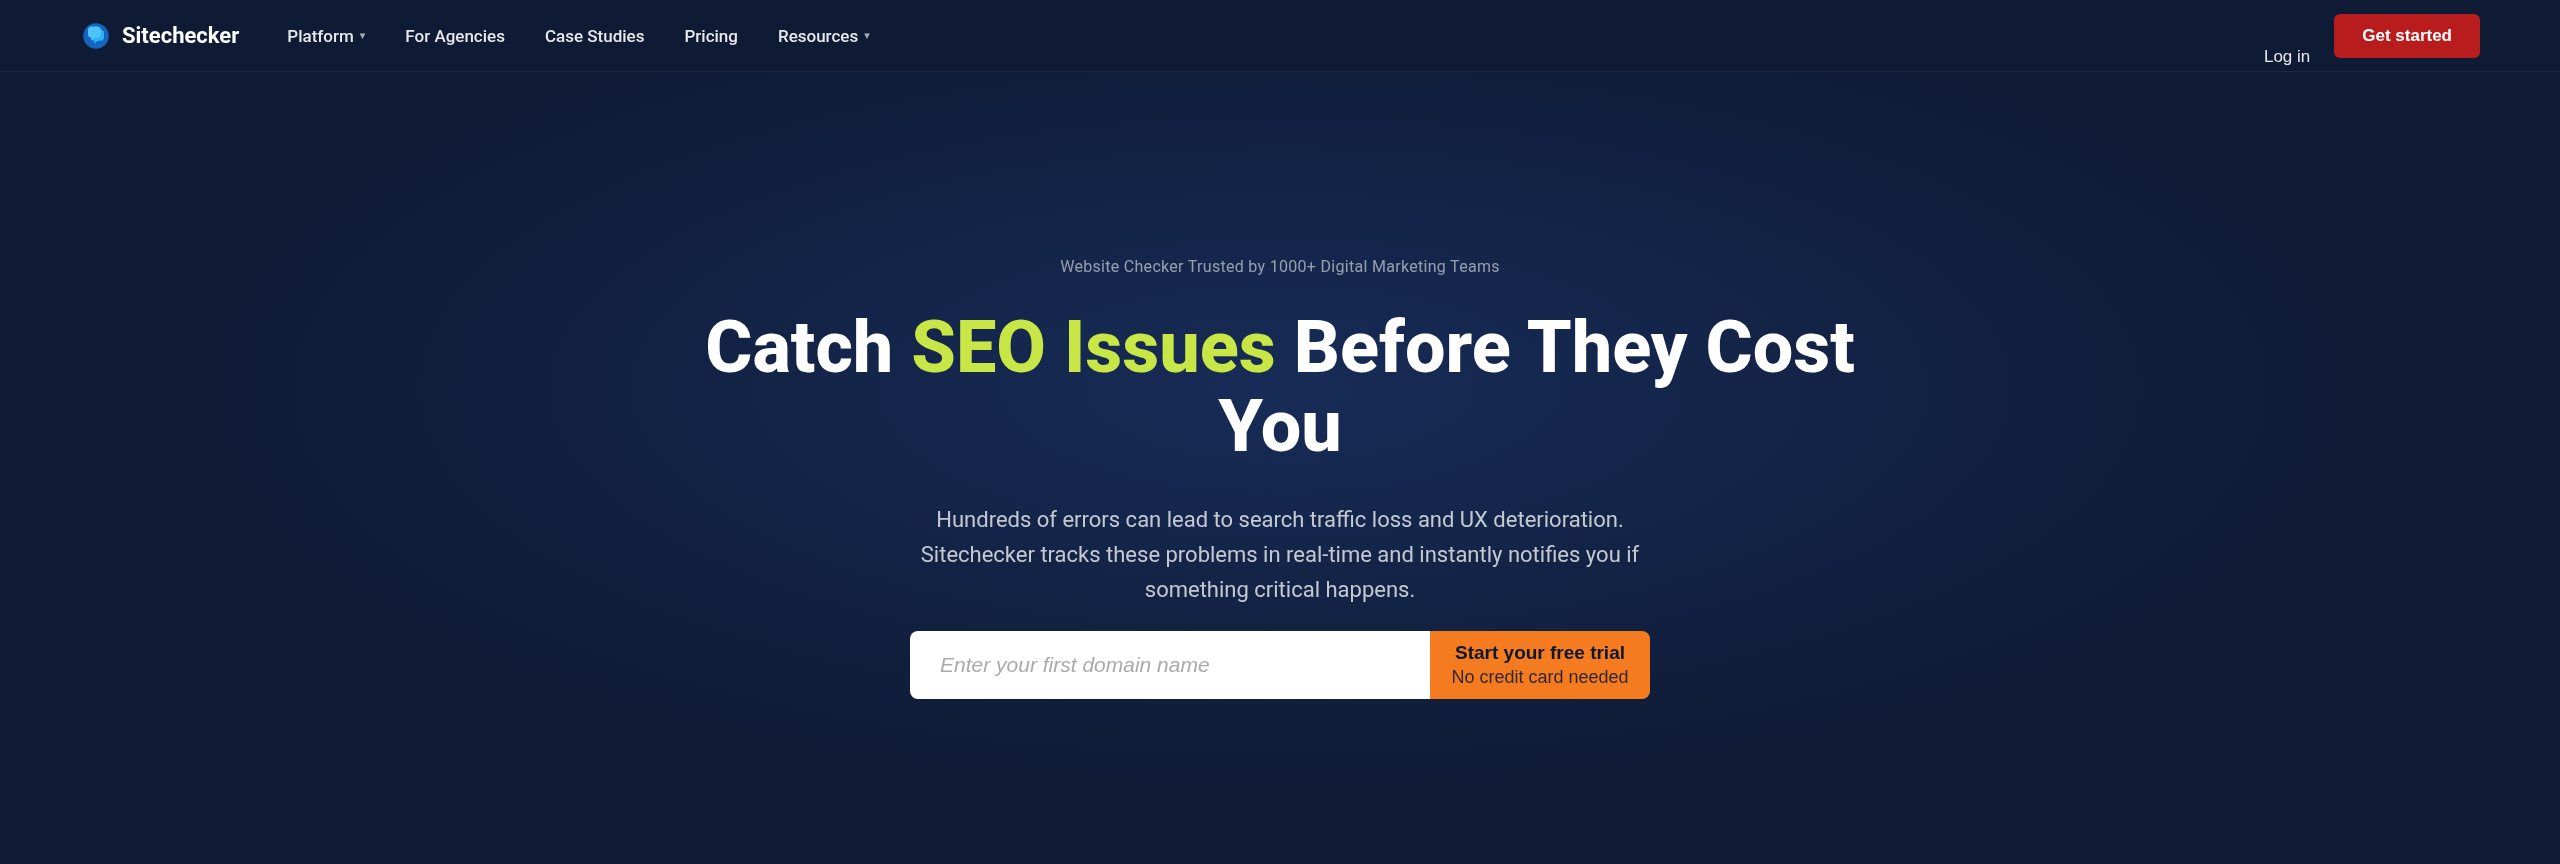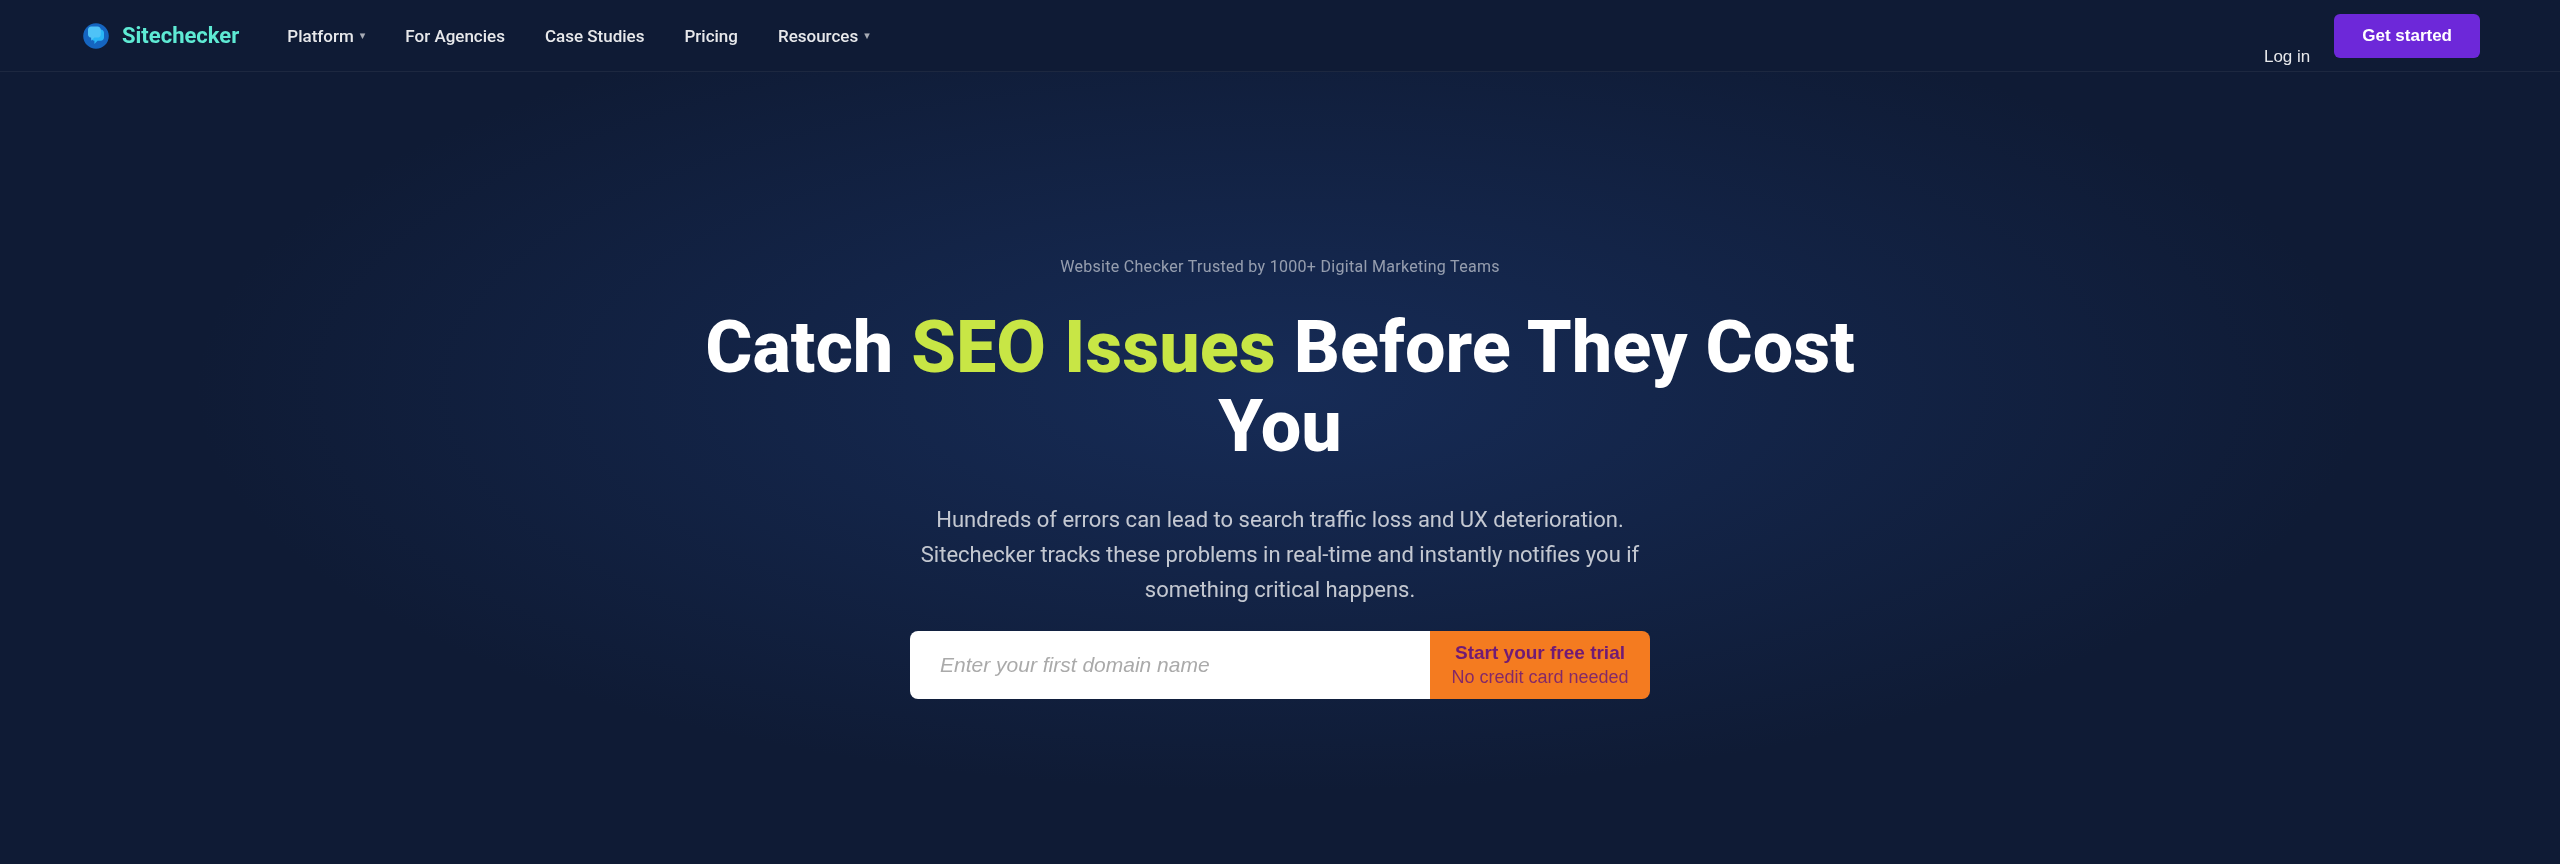--- a/index.html
+++ b/index.html
@@ -44,21 +44,21 @@
     }
 
     .logo-icon {
       width: 32px;
       height: 32px;
     }
 
     .logo-text {
       font-size: 22px;
       font-weight: 700;
-      color: #5eead4;
+      color: #ffffff;
     }
 
     .nav-links {
       display: flex;
       align-items: center;
       gap: 40px;
       list-style: none;
     }
 
     .nav-links li a {
@@ -88,21 +88,21 @@
       border: none;
       color: #ffffff;
       font-size: 17px;
       font-weight: 500;
       cursor: pointer;
       opacity: 0.9;
       margin-top: 42px;
     }
 
     .btn-get-started {
-      background-color: #6d28d9;
+      background-color: #b91c1c;
       color: #ffffff;
       border: none;
       padding: 12px 28px;
       border-radius: 6px;
       font-size: 17px;
       font-weight: 600;
       cursor: pointer;
       white-space: nowrap;
     }
 
@@ -167,21 +167,21 @@
       outline: none;
       font-style: italic;
     }
 
     .hero-input::placeholder {
       color: #aaa;
     }
 
     .btn-trial {
       background-color: #f47b20;
-      color: #701a75;
+      color: #0f172a;
       border: none;
       padding: 0 16px;
       border-radius: 0 8px 8px 0;
       font-size: 19px;
       font-weight: 700;
       cursor: pointer;
       display: flex;
       flex-direction: column;
       align-items: center;
       justify-content: center;

